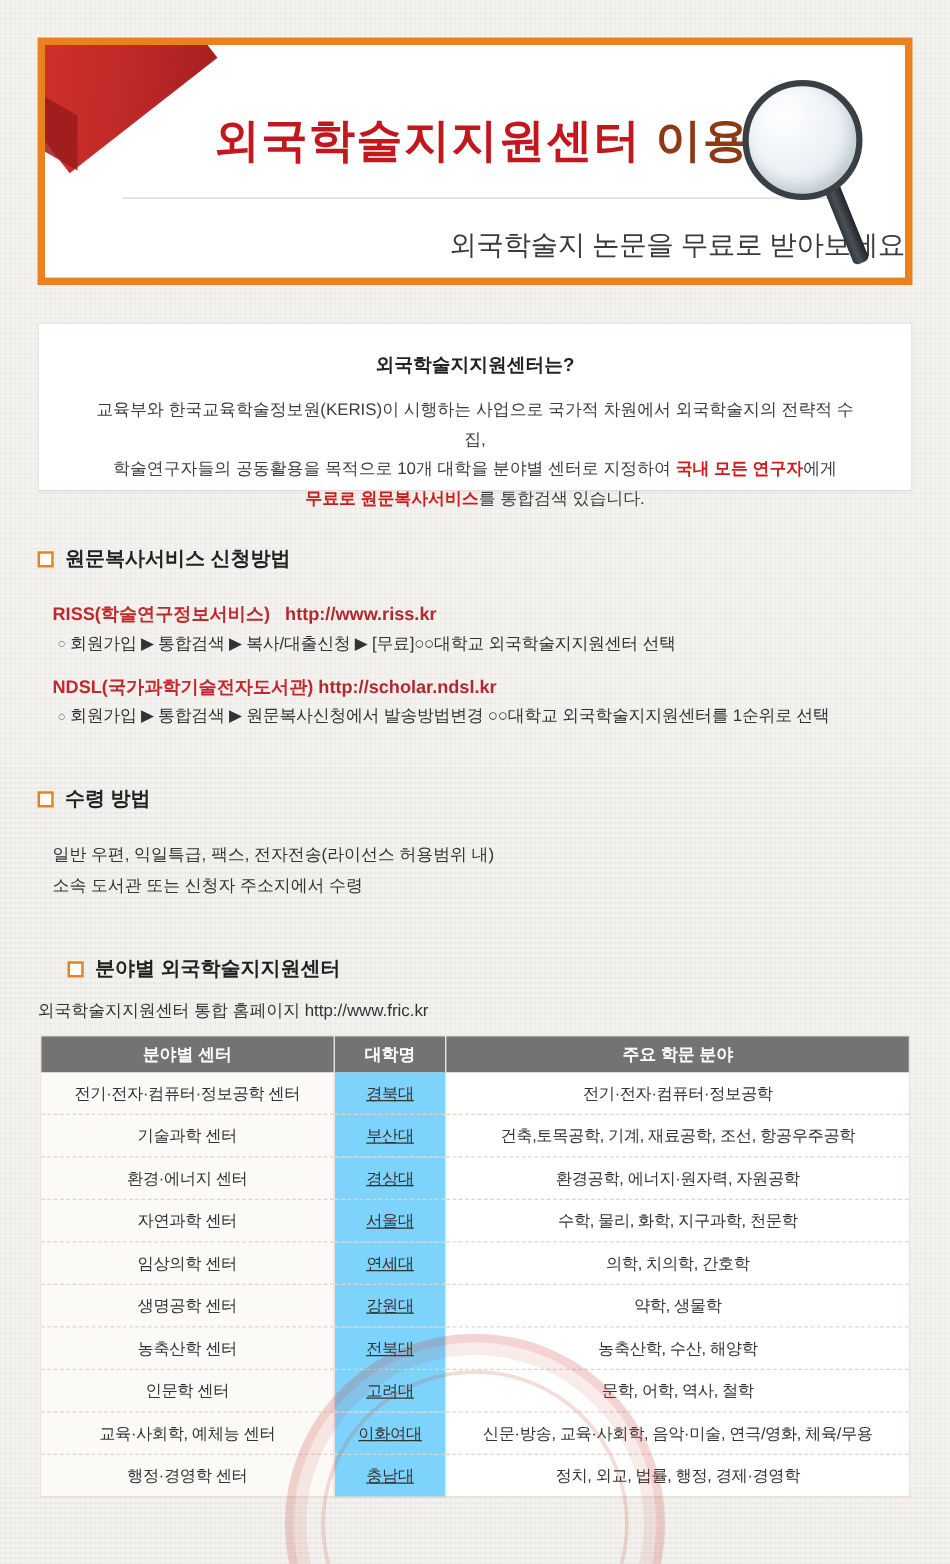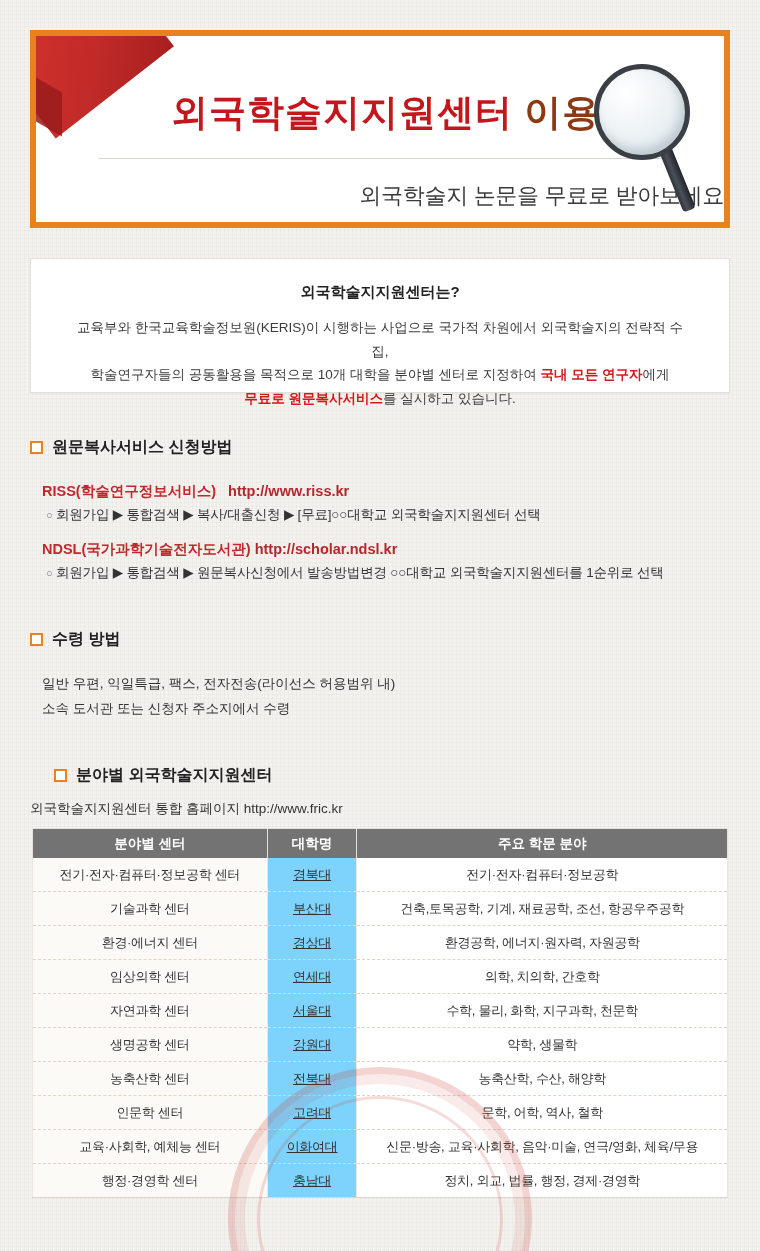--- a/index.html
+++ b/index.html
@@ -320,21 +320,21 @@
   </div>
 
   <div class="intro-box">
     <div class="intro-title">외국학술지지원센터는?</div>
     <div class="intro-body">
       <div>교육부와 한국교육학술정보원(KERIS)이 시행하는 사업으로 국가적 차원에서 외국학술지의 전략적 수집,</div>
       <div>
         <span>학술연구자들의 공동활용을 목적으로 10개  대학을 분야별 센터로 지정하여 </span><span class="hl-red">국내 모든 연구자</span><span>에게</span>
       </div>
       <div>
-        <span class="hl-red">무료로 원문복사서비스</span><span>를 실시하고 있습니다.</span>
+        <span class="hl-red">무료로 원문복사서비스</span><span>를 통합검색 있습니다.</span>
       </div>
     </div>
   </div>
 
   <div class="section-head sec1">
     <span class="sq"></span>
     <span class="title">원문복사서비스 신청방법</span>
   </div>
 
   <div class="sec1-body">
@@ -391,30 +391,30 @@
         <td class="c1">기술과학 센터</td>
         <td class="c2">부산대</td>
         <td class="c3">건축,토목공학, 기계, 재료공학,  조선, 항공우주공학</td>
       </tr>
       <tr>
         <td class="c1">환경·에너지 센터</td>
         <td class="c2">경상대</td>
         <td class="c3">환경공학, 에너지·원자력, 자원공학</td>
       </tr>
       <tr>
+        <td class="c1">자연과학 센터</td>
+        <td class="c2">서울대</td>
+        <td class="c3">수학, 물리, 화학, 지구과학, 천문학</td>
+      </tr>
+      <tr>
         <td class="c1">임상의학 센터</td>
         <td class="c2">연세대</td>
         <td class="c3">의학, 치의학, 간호학</td>
       </tr>
       <tr>
-        <td class="c1">자연과학 센터</td>
-        <td class="c2">서울대</td>
-        <td class="c3">수학, 물리, 화학, 지구과학, 천문학</td>
-      </tr>
-      <tr>
         <td class="c1">생명공학 센터</td>
         <td class="c2">강원대</td>
         <td class="c3">약학, 생물학</td>
       </tr>
       <tr>
         <td class="c1">농축산학 센터</td>
         <td class="c2">전북대</td>
         <td class="c3">농축산학, 수산, 해양학</td>
       </tr>
       <tr>

